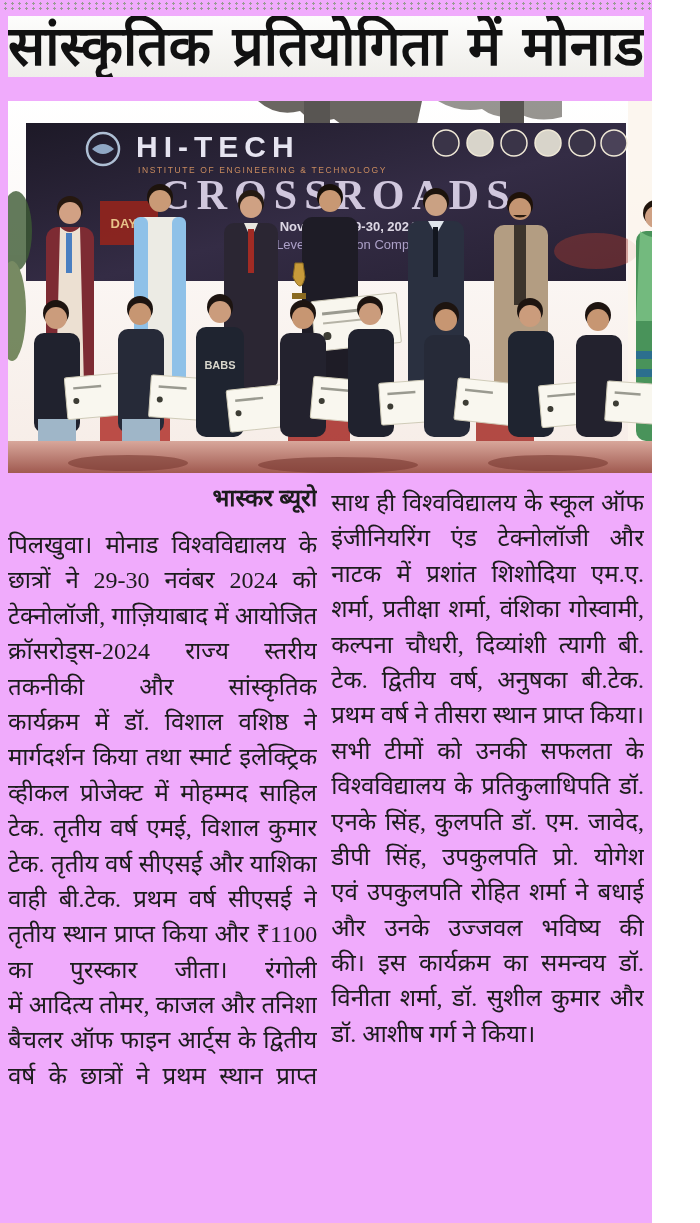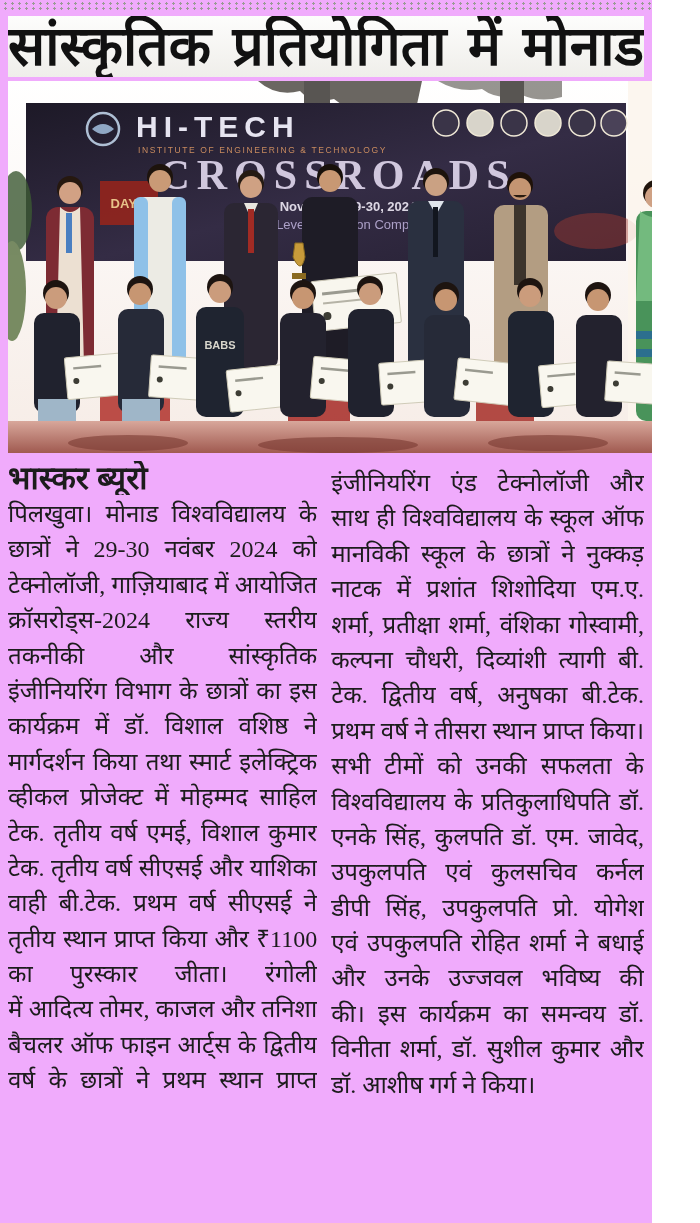--- a/index.html
+++ b/index.html
@@ -30,40 +30,40 @@
     line-height:61px;
     letter-spacing:0px;
     color:#111;
     text-align:justify;
     text-align-last:justify;
     white-space:nowrap;
     overflow:hidden;
   }
   
   .photo-wrap{
-    margin:4px 8px 0 8px;
+    margin:24px 8px 0 8px;
     width:684px;height:372px;
     background:#f8f3ec;
     overflow:hidden;
   }
   
   .columns{
     display:flex;
     margin:8px 8px 0 8px;
     gap:14px;
   }
   .col{width:332px;}
   .col.right{width:336px;padding-top:5px;}
   .byline{
     font-weight:bold;
-    font-size:32px;
+    font-size:24px;
     line-height:34px;
     height:34px;
-    text-align:left;
-    margin-bottom:2px;
+    text-align:right;
+    margin-bottom:13px;
     overflow:hidden;
   }
   .ln{
     font-size:24px;
     line-height:35.4px;
     height:35.4px;
     text-align:justify;
     text-align-last:justify;
     overflow:hidden;
   }
@@ -324,46 +324,43 @@
   </div>
 
   <div class="columns">
     <div class="col left">
       <div class="byline">भास्कर ब्यूरो</div>
       <div class="ln">पिलखुवा। मोनाड विश्वविद्यालय के</div>
       <div class="ln">छात्रों ने 29-30 नवंबर 2024 को हाई-</div>
       <div class="ln">टेक्नोलॉजी, गाज़ियाबाद में आयोजित</div>
       <div class="ln">क्रॉसरोड्स-2024 राज्य स्तरीय</div>
       <div class="ln">तकनीकी और सांस्कृतिक प्रतियोगिता</div>
-      <div class="ln">इंजीनियरिंग विभाग के छात्रों का इस</div>
       <div class="ln">कार्यक्रम में डॉ. विशाल वशिष्ठ ने सफल</div>
       <div class="ln">मार्गदर्शन किया तथा स्मार्ट इलेक्ट्रिक</div>
       <div class="ln">व्हीकल प्रोजेक्ट में मोहम्मद साहिल बी.</div>
       <div class="ln">टेक. तृतीय वर्ष एमई, विशाल कुमार बी.</div>
       <div class="ln">टेक. तृतीय वर्ष सीएसई और याशिका</div>
       <div class="ln">वाही बी.टेक. प्रथम वर्ष सीएसई ने</div>
       <div class="ln">तृतीय स्थान प्राप्त किया और ₹1100</div>
       <div class="ln">का पुरस्कार जीता। रंगोली प्रतियोगिता</div>
       <div class="ln">में आदित्य तोमर, काजल और तनिशा</div>
       <div class="ln">बैचलर ऑफ फाइन आर्ट्स के द्वितीय</div>
       <div class="ln">वर्ष के छात्रों ने प्रथम स्थान प्राप्त किया।</div>
     </div>
     <div class="col right">
+      <div class="ln">साथ ही विश्वविद्यालय के स्कूल ऑफ</div>
       <div class="ln">इंजीनियरिंग एंड टेक्नोलॉजी और</div>
-      <div class="ln">साथ ही विश्वविद्यालय के स्कूल ऑफ</div>
-      <div class="ln">मानविकी स्कूल के छात्रों ने नुक्कड़</div>
       <div class="ln">नाटक में प्रशांत शिशोदिया एम.ए.</div>
       <div class="ln">शर्मा, प्रतीक्षा शर्मा, वंशिका गोस्वामी,</div>
       <div class="ln">कल्पना चौधरी, दिव्यांशी त्यागी बी.</div>
       <div class="ln">टेक. द्वितीय वर्ष, अनुषका बी.टेक.</div>
       <div class="ln">प्रथम वर्ष ने तीसरा स्थान प्राप्त किया।</div>
       <div class="ln">सभी टीमों को उनकी सफलता के लिए</div>
       <div class="ln">विश्वविद्यालय के प्रतिकुलाधिपति डॉ.</div>
       <div class="ln">एनके सिंह, कुलपति डॉ. एम. जावेद,</div>
-      <div class="ln">उपकुलपति एवं कुलसचिव कर्नल</div>
       <div class="ln">डीपी सिंह, उपकुलपति प्रो. योगेश पाल</div>
       <div class="ln">एवं उपकुलपति रोहित शर्मा ने बधाई दी</div>
       <div class="ln">और उनके उज्जवल भविष्य की कामना</div>
       <div class="ln">की। इस कार्यक्रम का समन्वय डॉ.</div>
       <div class="ln">विनीता शर्मा, डॉ. सुशील कुमार और</div>
       <div class="ln last-left">डॉ. आशीष गर्ग ने किया।</div>
     </div>
   </div>
 
 </div>

